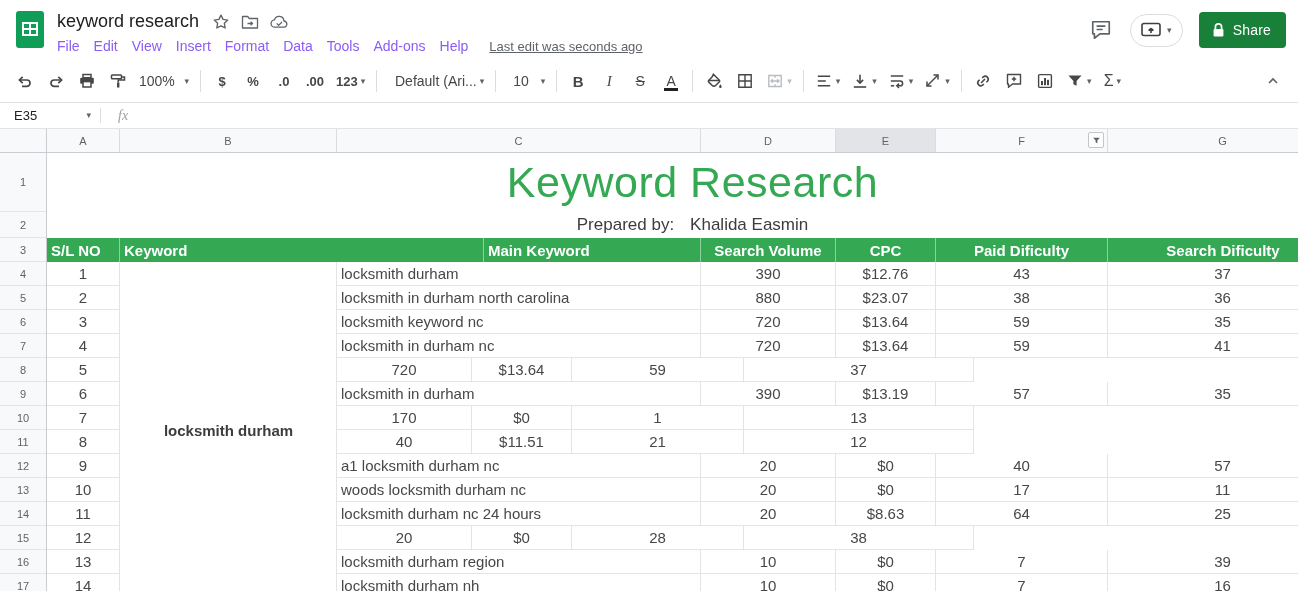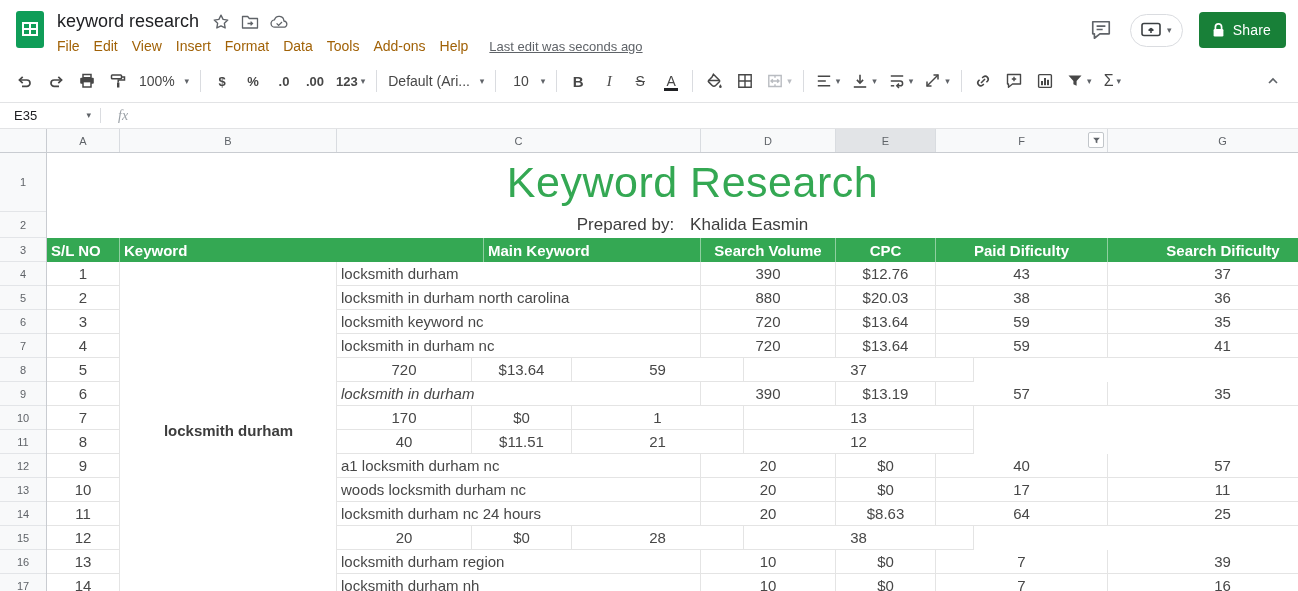--- a/index.html
+++ b/index.html
@@ -10,35 +10,35 @@
   .topbar{height:60px;position:relative;display:flex;align-items:flex-start;padding:9px 0 0 16px;}
   .sheets-logo{width:28px;height:37px;margin-top:2px;background:#0f9d58;border-radius:3px;position:relative;flex:none;cursor:pointer;}
   .logo-grid{position:absolute;left:6px;top:11px;width:16px;height:14px;border:2px solid #fff;
     background-image:linear-gradient(to right,transparent 43%,#fff 43%,#fff 57%,transparent 57%),
                      linear-gradient(to bottom,transparent 40%,#fff 40%,#fff 60%,transparent 60%);}
   .doc-block{margin-left:13px;display:flex;flex-direction:column;}
   .doc-title-row{display:flex;align-items:center;height:25px;}
   .doc-title{font-size:18px;color:#202124;margin-right:13px;cursor:text;}
   .tb-ic{color:#5f6368;margin-right:11px;display:flex;align-items:center;cursor:pointer;}
   .menu-row{display:flex;align-items:center;margin-top:1px;margin-left:-7px;}
-  .menu-item{font-size:14px;color:#a16207;padding:3px 7px;border-radius:4px;cursor:pointer;}
+  .menu-item{font-size:14px;color:#8b5cf6;padding:3px 7px;border-radius:4px;cursor:pointer;}
   .last-edit{font-size:13px;color:#5f6368;text-decoration:underline;margin-left:14px;cursor:pointer;}
   .topbar-right{position:absolute;right:12px;top:12px;display:flex;align-items:center;}
   .comment-btn{background:none;border:none;cursor:pointer;padding:5px;display:flex;}
   .present-pill{margin-left:13px;height:33px;border:1px solid #dadce0;border-radius:17px;display:flex;align-items:center;padding:0 10px;gap:6px;background:#fff;cursor:pointer;}
   .share-btn{margin-left:16px;height:36px;background:var(--share-green,#188038);color:#fff;border:none;border-radius:4px;display:flex;align-items:center;gap:8px;padding:0 15px 0 13px;font-size:14px;font-weight:500;font-family:inherit;letter-spacing:.2px;cursor:pointer;}
 
   
   .toolbar{height:43px;border-bottom:1px solid #e2e3e5;display:flex;align-items:center;padding:0 10px;gap:1px;background:#fff;}
   .tbtn{height:30px;min-width:30px;border:none;background:none;border-radius:4px;display:flex;align-items:center;justify-content:center;color:#474747;font-family:inherit;font-size:14px;cursor:pointer;padding:0 5px;gap:3px;flex:none;}
   .tbtn.txt{font-weight:700;font-size:13px;}
   .caret{font-size:9px;color:#5f6368;line-height:1;}
   .tdiv{width:1px;height:22px;background:#dadce0;margin:0 5px;flex:none;}
   .zoom-dd{width:60px;justify-content:space-between;}
-  .font-dd{width:106px;justify-content:space-between;}
+  .font-dd{width:106px;justify-content:flex-end;}
   .size-dd{width:48px;justify-content:space-between;padding-left:11px;}
   .bold-b{font-weight:700;font-size:15px;}
   .ital{font-style:italic;font-family:"Liberation Serif",serif;font-size:15px;}
   .strike{text-decoration:line-through;font-size:14px;}
   .tcolor{position:relative;font-weight:500;}
   .tcolor::after{content:"";position:absolute;left:8px;right:8px;bottom:5px;height:3px;background:#202124;}
   .disabled{color:#b9bcc1;}
   .disabled .caret{color:#b9bcc1;}
   .sigma{font-size:16px;}
   .tspacer{flex:1;}
@@ -380,21 +380,21 @@
             <div class="cell al-center" style="width: 135px;">390</div>
             <div class="cell al-center" style="width: 100px;">$12.76</div>
             <div class="cell al-center" style="width: 172px;">43</div>
             <div class="cell al-center" style="width: 230px;">37</div>
           </div>
           <div class="data-row">
             <div class="cell al-center" style="width: 73px;">2</div>
             <div class="cell al-left spacer" style="width: 217px;"></div>
             <div class="cell al-left" style="width: 364px;">locksmith in durham north carolina</div>
             <div class="cell al-center" style="width: 135px;">880</div>
-            <div class="cell al-center" style="width: 100px;">$20.03</div>
+            <div class="cell al-center" style="width: 100px;">$23.07</div>
             <div class="cell al-center" style="width: 172px;">38</div>
             <div class="cell al-center" style="width: 230px;">36</div>
           </div>
           <div class="data-row">
             <div class="cell al-center" style="width: 73px;">3</div>
             <div class="cell al-left spacer" style="width: 217px;"></div>
             <div class="cell al-left" style="width: 364px;">locksmith keyword nc</div>
             <div class="cell al-center" style="width: 135px;">720</div>
             <div class="cell al-center" style="width: 100px;">$13.64</div>
             <div class="cell al-center" style="width: 172px;">59</div>
@@ -413,21 +413,21 @@
             <div class="cell al-center" style="width: 73px;">5</div>
             <div class="cell al-left spacer" style="width: 217px;"></div>
             <div class="cell al-center" style="width: 135px;">720</div>
             <div class="cell al-center" style="width: 100px;">$13.64</div>
             <div class="cell al-center" style="width: 172px;">59</div>
             <div class="cell al-center" style="width: 230px;">37</div>
           </div>
           <div class="data-row">
             <div class="cell al-center" style="width: 73px;">6</div>
             <div class="cell al-left spacer" style="width: 217px;"></div>
-            <div class="cell al-left" style="width: 364px; font-style: italic;">locksmith in durham</div>
+            <div class="cell al-left" style="width: 364px;">locksmith in durham</div>
             <div class="cell al-center" style="width: 135px;">390</div>
             <div class="cell al-center" style="width: 100px;">$13.19</div>
             <div class="cell al-center" style="width: 172px;">57</div>
             <div class="cell al-center" style="width: 230px;">35</div>
           </div>
           <div class="data-row">
             <div class="cell al-center" style="width: 73px;">7</div>
             <div class="cell al-left spacer" style="width: 217px;"></div>
             <div class="cell al-center" style="width: 135px;">170</div>
             <div class="cell al-center" style="width: 100px;">$0</div>

